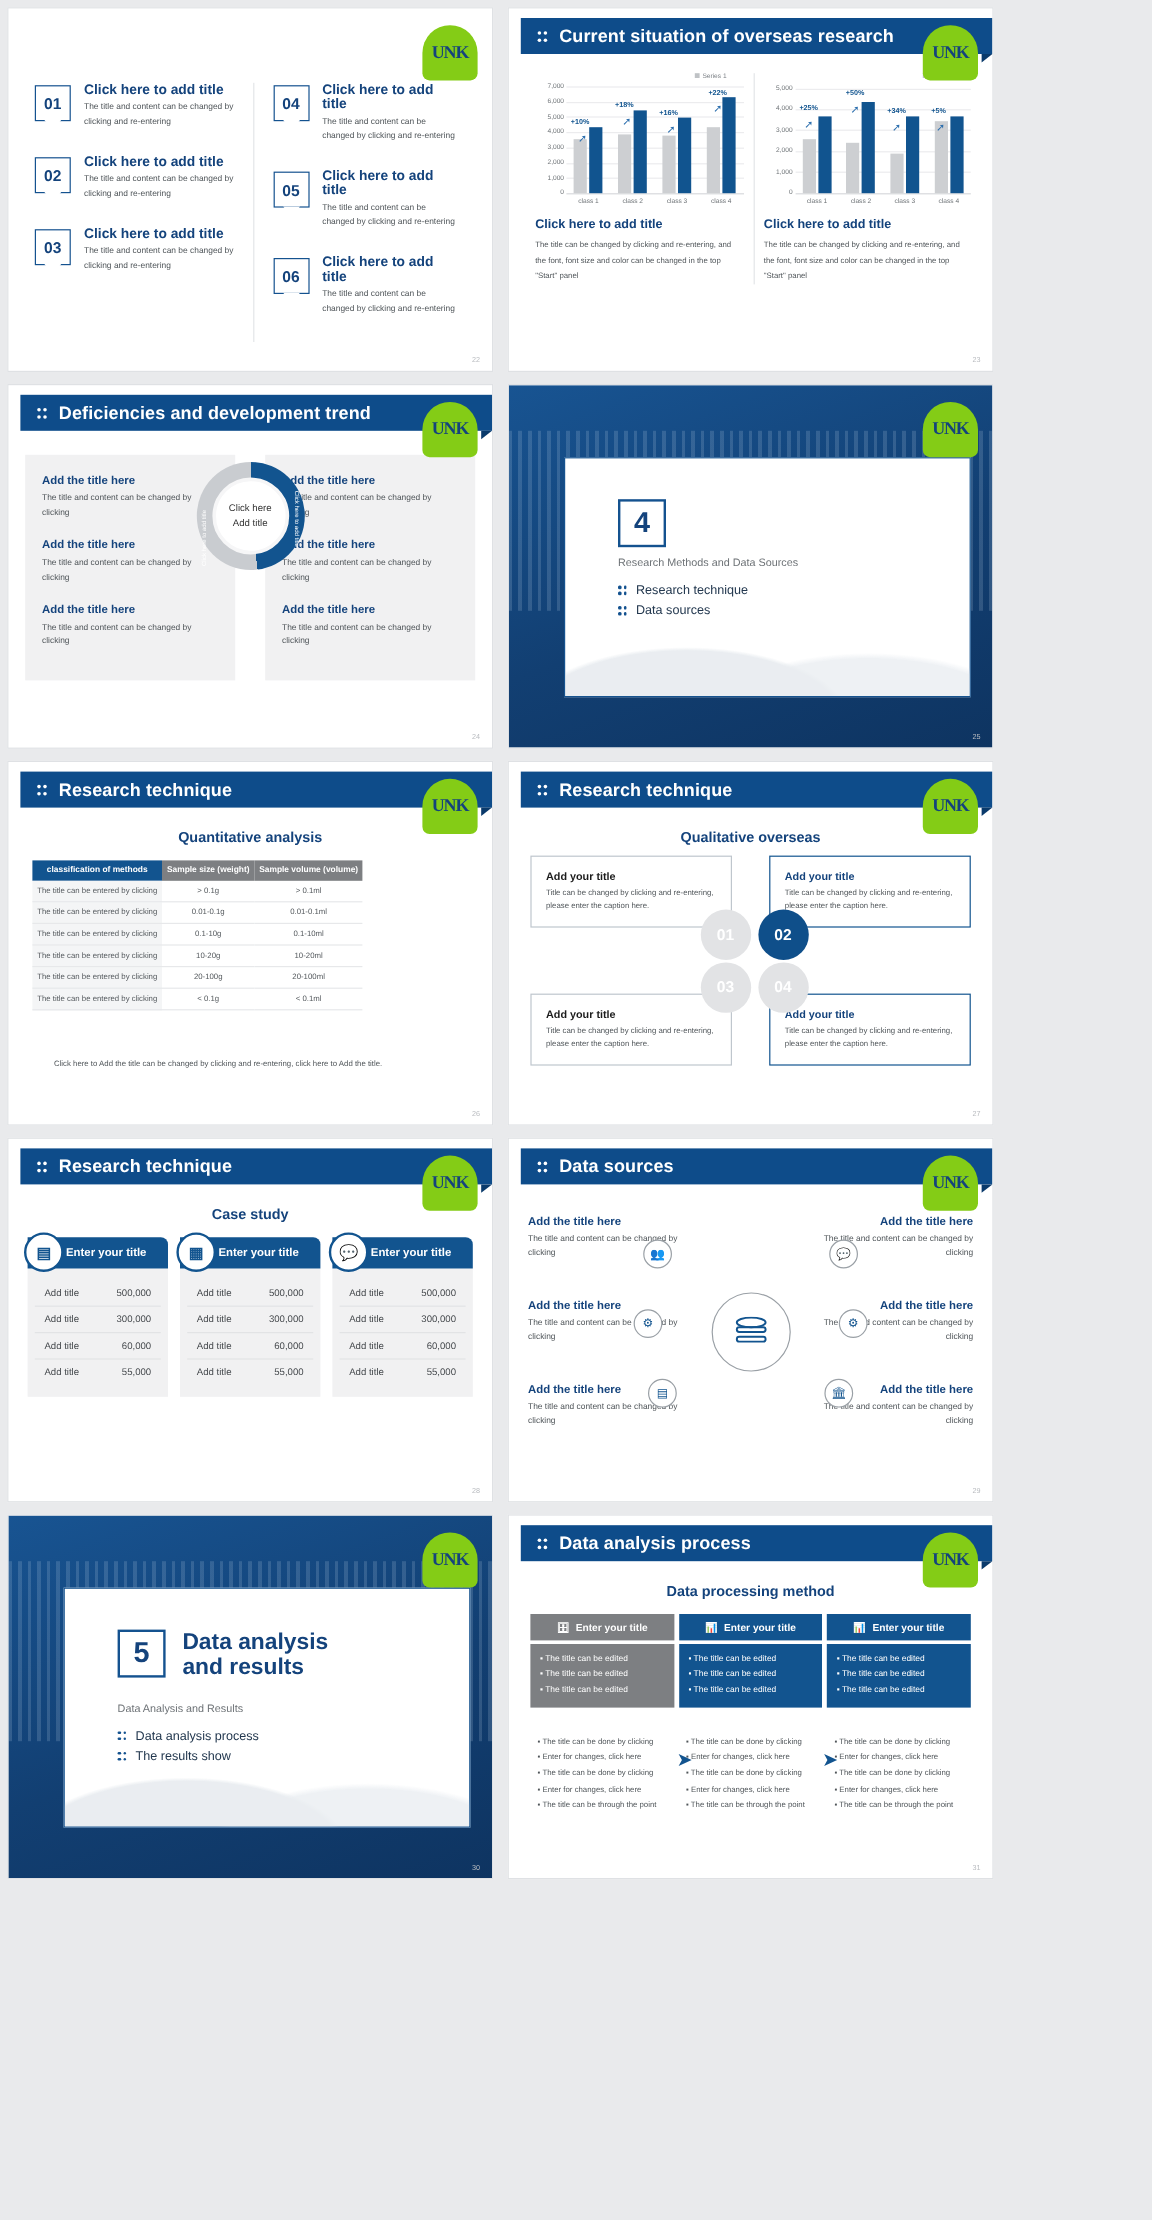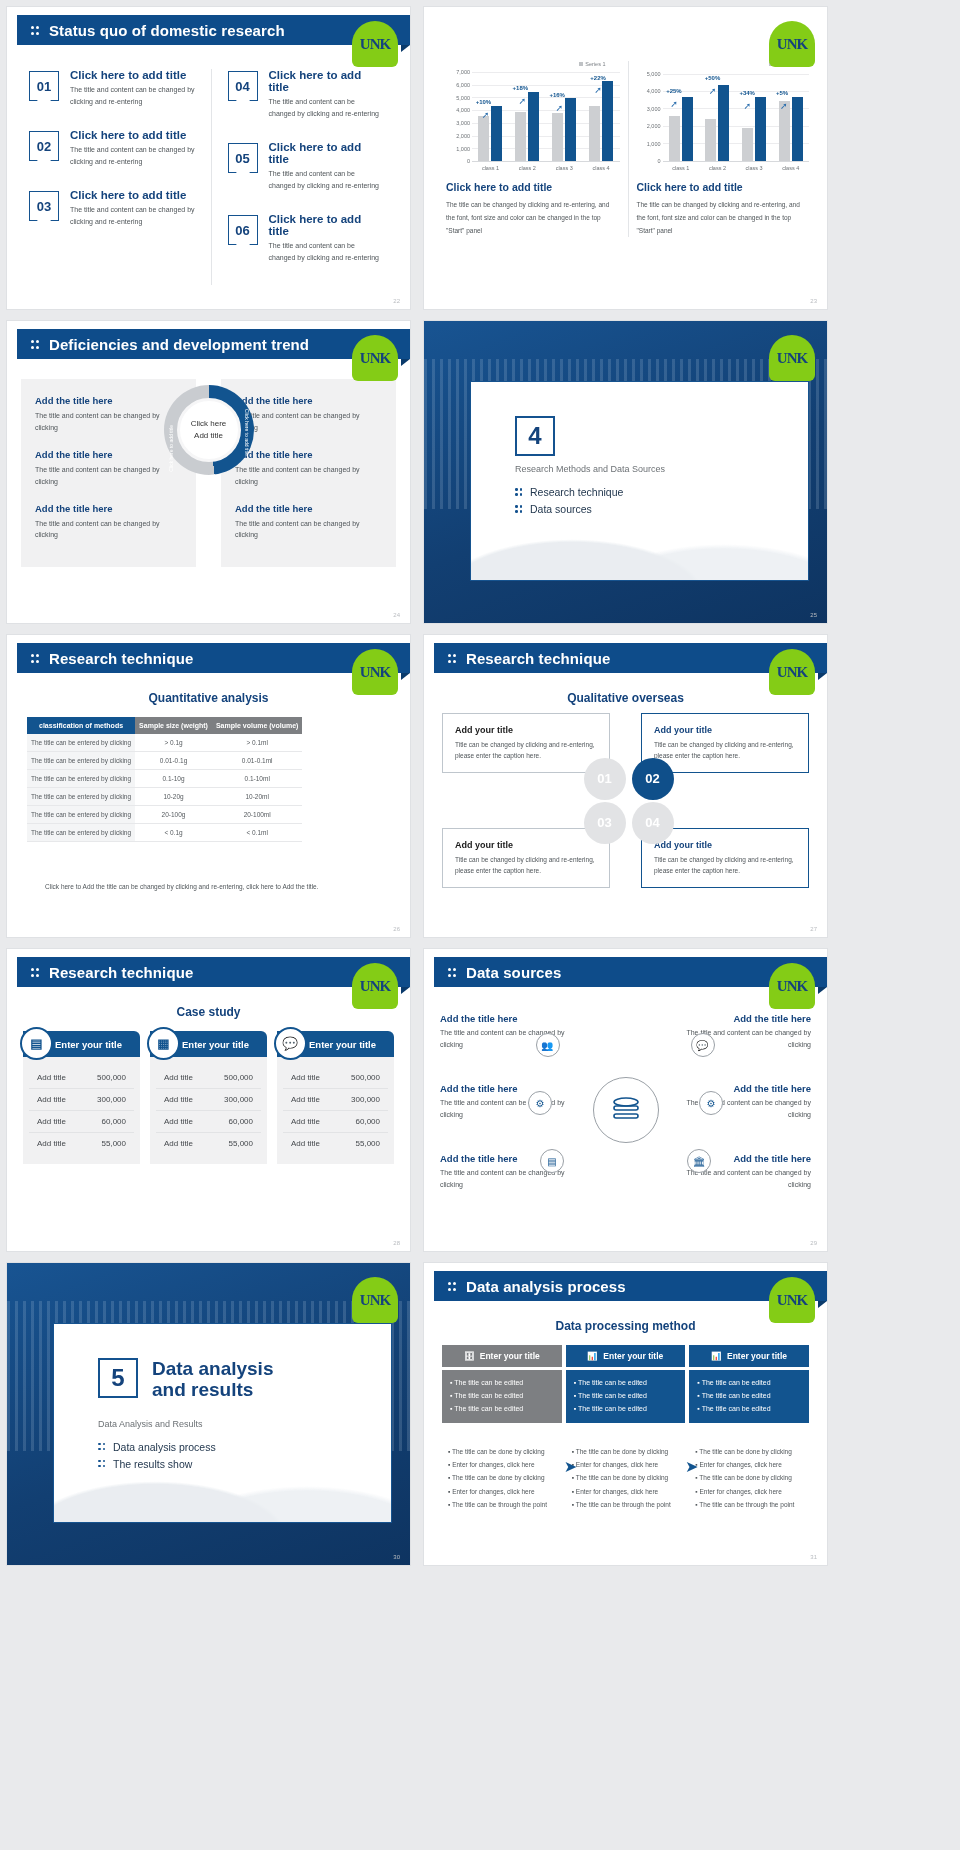--- a/index.html
+++ b/index.html
@@ -175,29 +175,20 @@
   .pcell div { color:#4f5559; font-size:6.5px; line-height:2.05; }
   .arrowmid { position:absolute; left:33.2%; top:112px; color:#12548f; font-size:16px;}
   .arrowmid2 { position:absolute; left:66.2%; top:112px; color:#12548f; font-size:16px;}
 </style>
 </head>
 <body>
 
 <div class="grid">
 
   <div class="slide">
-    <div class="hdr">
-      <span class="dots">
-          <i></i>
-          <i></i>
-          <i></i>
-          <i></i>
-        </span>
-      <h2>Status quo of domestic research</h2>
-    </div>
     <div class="logo">
         <span>UNK</span>
       </div>
     <div class="s1wrap">
       <div class="s1col">
         <div class="s1item">
           <div class="numtag">01</div>
           <div>
               <div class="s1t">Click here to add title</div>
           <div class="s1d">The title and content can be changed by clicking and re-entering</div>
@@ -239,20 +230,29 @@
               <div class="s1t">Click here to add title</div>
           <div class="s1d">The title and content can be changed by clicking and re-entering</div>
             </div>
         </div>
       </div>
     </div>
     <div class="pg">22</div>
   </div>
 
   <div class="slide">
+    <div class="hdr">
+      <span class="dots">
+          <i></i>
+          <i></i>
+          <i></i>
+          <i></i>
+        </span>
+      <h2>Current situation of overseas research</h2>
+    </div>
     <div class="logo">
         <span>UNK</span>
       </div>
     <div class="chartpair">
       <div class="chalf">
         <div class="legend"><b></b><span>Series 1</span></div>
         <div class="plot">
           <div class="yax">
             <span style="top:2%">7,000</span>
             <span style="top:16%">6,000</span>

